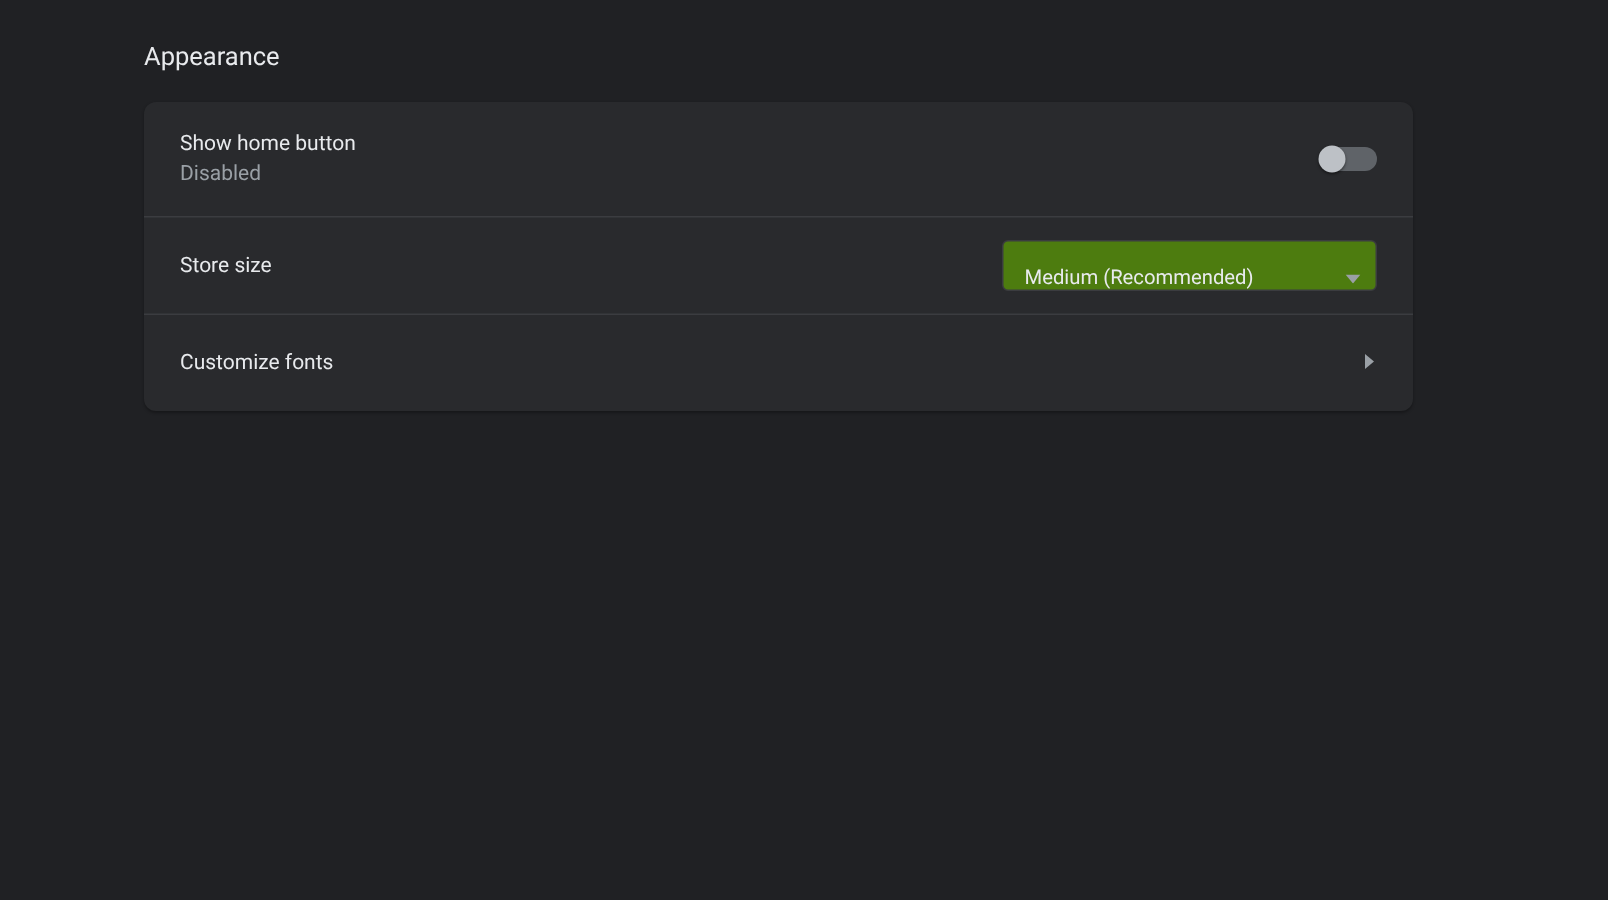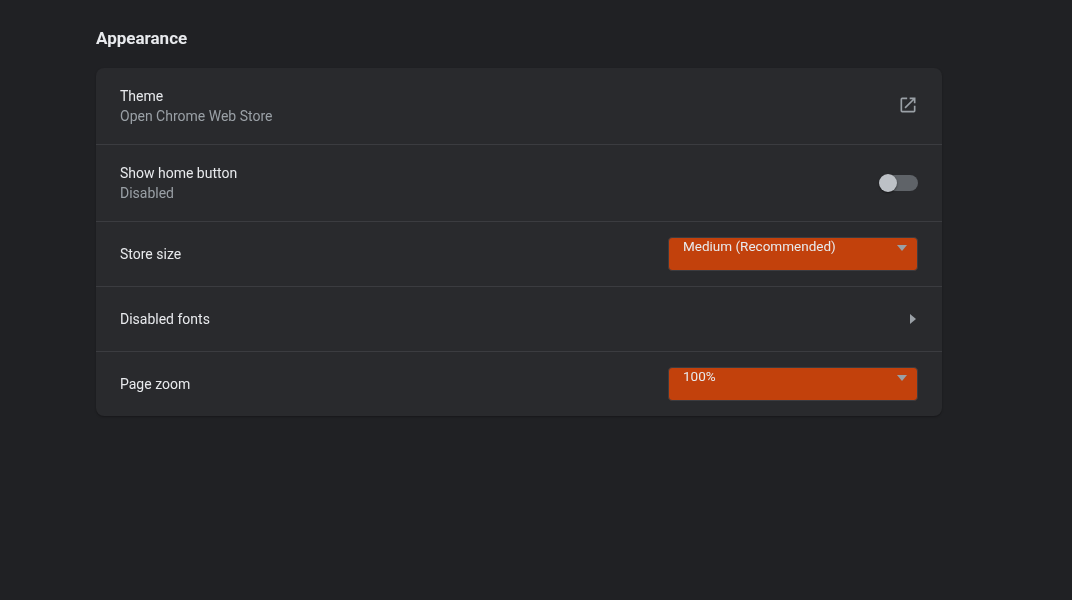--- a/index.html
+++ b/index.html
@@ -11,21 +11,21 @@
     color: #e8eaed;
     font-family: "Segoe UI", Roboto, Arial, sans-serif;
     font-size: 14px;
     overflow: hidden;
   }
   .page {
     padding: 28px 0 0 0;
   }
   .section-title {
     font-size: 17px;
-    font-weight: 700;
+    font-weight: 400;
     color: #e8eaed;
     margin: 0 0 20px 96px;
   }
   .panel {
     margin: 0 130px 0 96px;
     background: #292a2d;
     border-radius: 8px;
     box-shadow: 0 1px 2px rgba(0,0,0,0.3);
     overflow: hidden;
   }
@@ -105,60 +105,47 @@
     border-radius: 50%;
     background: #8ab4f8;
     position: absolute;
     top: -1px;
     right: -1px;
     box-shadow: 0 1px 2px rgba(0,0,0,0.5);
   }
 
   
   .select {
-    background: #c2410c;
+    background: #4d7c0f;
     border: 1px solid #3b3c40;
     border-radius: 4px;
     padding: 0 10px 0 14px;
     height: 32px;
     min-width: 224px;
     display: flex;
-    align-items: flex-start;
+    align-items: flex-end;
     justify-content: space-between;
     color: #e8eaed;
     font-size: 13.5px;
     gap: 14px;
   }
   .select .caret svg {
     width: 10px;
     height: 6px;
     fill: #9aa0a6;
   }
 </style>
 </head>
 <body>
 
 <div class="page">
   <h2 class="section-title">Appearance</h2>
 
   <div class="panel">
 
-    <div class="row twoline">
-      <div class="label-block">
-        <span class="label-primary">Theme</span>
-        <span class="label-secondary">Open Chrome Web Store</span>
-      </div>
-      <div class="control">
-        <span class="launch-icon">
-          <svg viewBox="0 0 24 24">
-              <path d="M19 19H5V5h6V3H5a2 2 0 0 0-2 2v14a2 2 0 0 0 2 2h14a2 2 0 0 0 2-2v-6h-2v6zM14 3v2h3.59L7.76 14.83l1.41 1.41L19 6.41V10h2V3h-7z"></path>
-            </svg>
-        </span>
-      </div>
-    </div>
 
     <div class="row twoline">
       <div class="label-block">
         <span class="label-primary">Show home button</span>
         <span class="label-secondary">Disabled</span>
       </div>
       <div class="control">
         <div class="toggle off">
           <div class="knob"></div>
         </div>
@@ -177,41 +164,26 @@
             <svg viewBox="0 0 10 6">
                 <path d="M0 0l5 6 5-6z"></path>
               </svg>
           </span>
         </div>
       </div>
     </div>
 
     <div class="row">
       <div class="label-block">
-        <span class="label-primary">Disabled fonts</span>
+        <span class="label-primary">Customize fonts</span>
       </div>
       <div class="control">
         <span class="chevron-icon">
           <svg viewBox="0 0 10 10">
               <path d="M2 0l6 5-6 5z"></path>
             </svg>
         </span>
       </div>
     </div>
 
-    <div class="row">
-      <div class="label-block">
-        <span class="label-primary">Page zoom</span>
-      </div>
-      <div class="control">
-        <div class="select">
-          <span>100%</span>
-          <span class="caret">
-            <svg viewBox="0 0 10 6">
-                <path d="M0 0l5 6 5-6z"></path>
-              </svg>
-          </span>
-        </div>
-      </div>
-    </div>
 
   </div>
 </div>
 
 </body></html>

